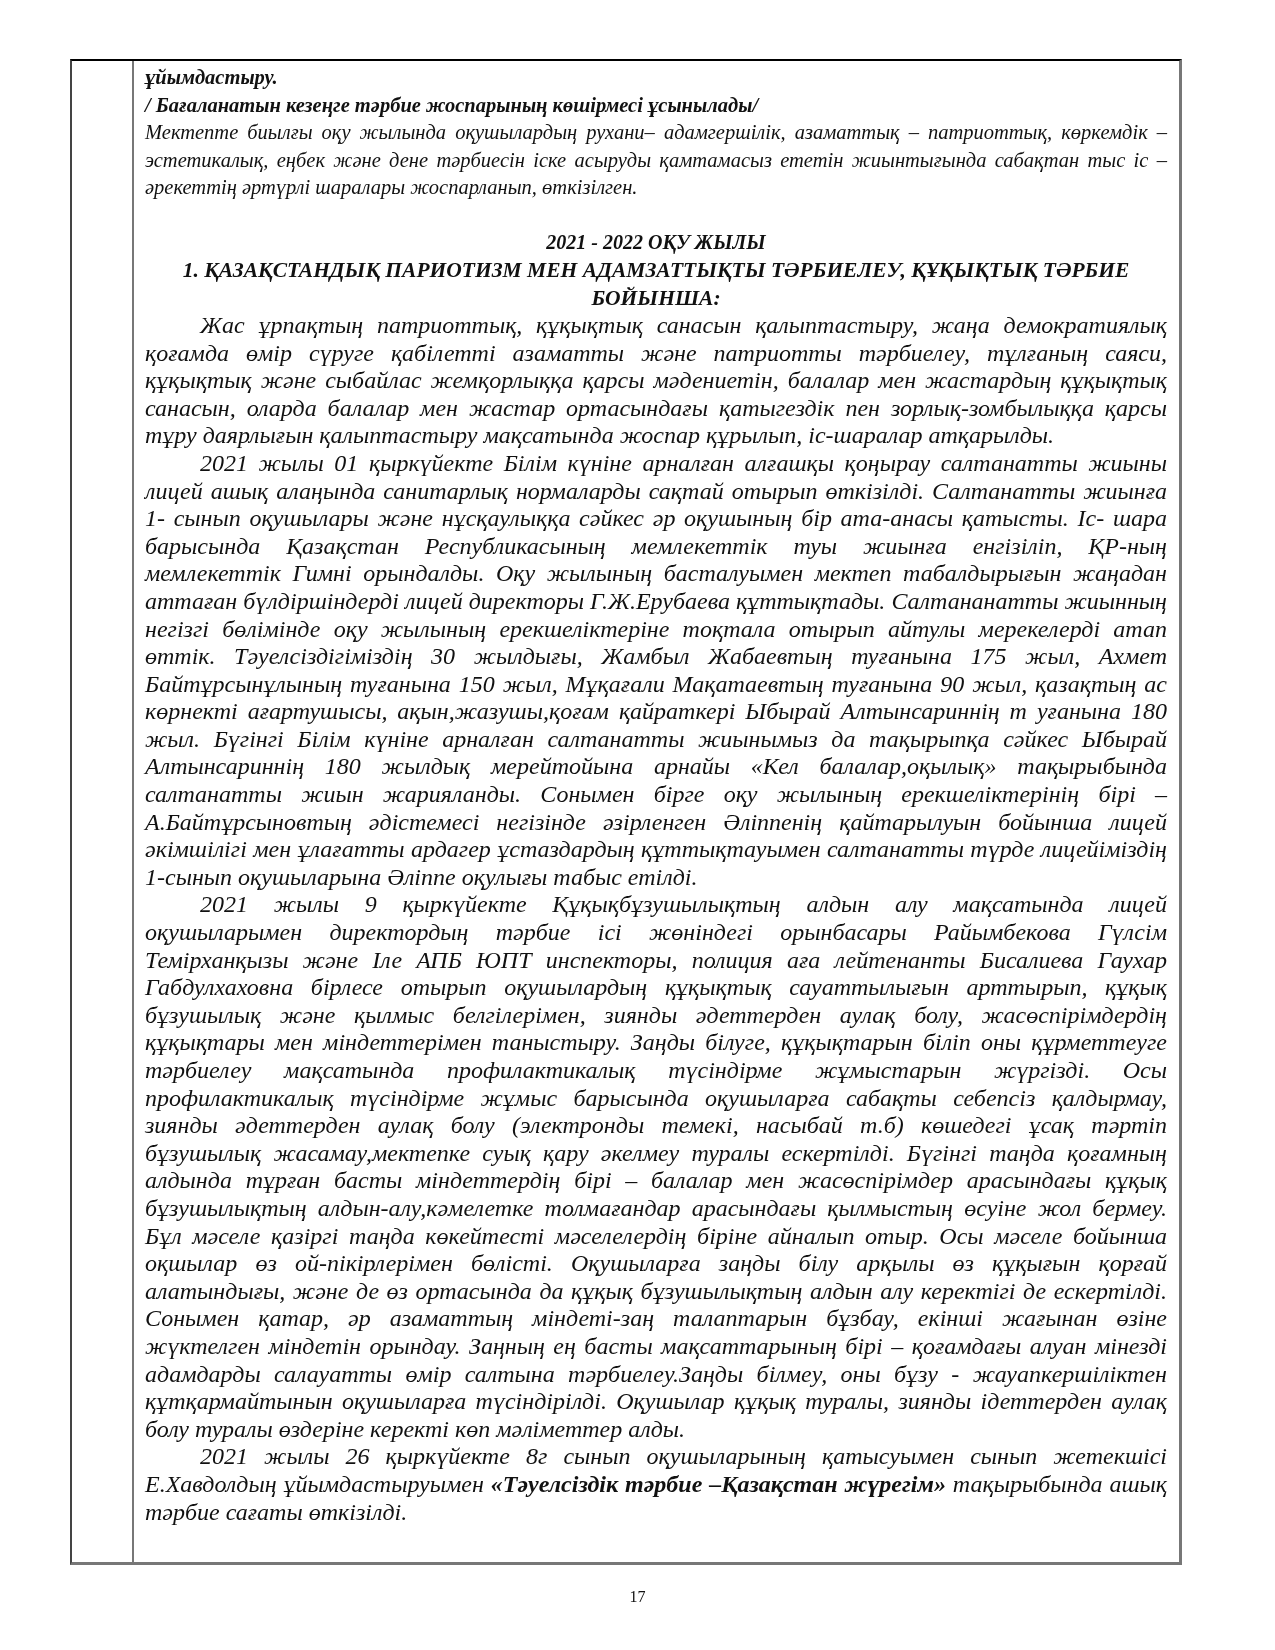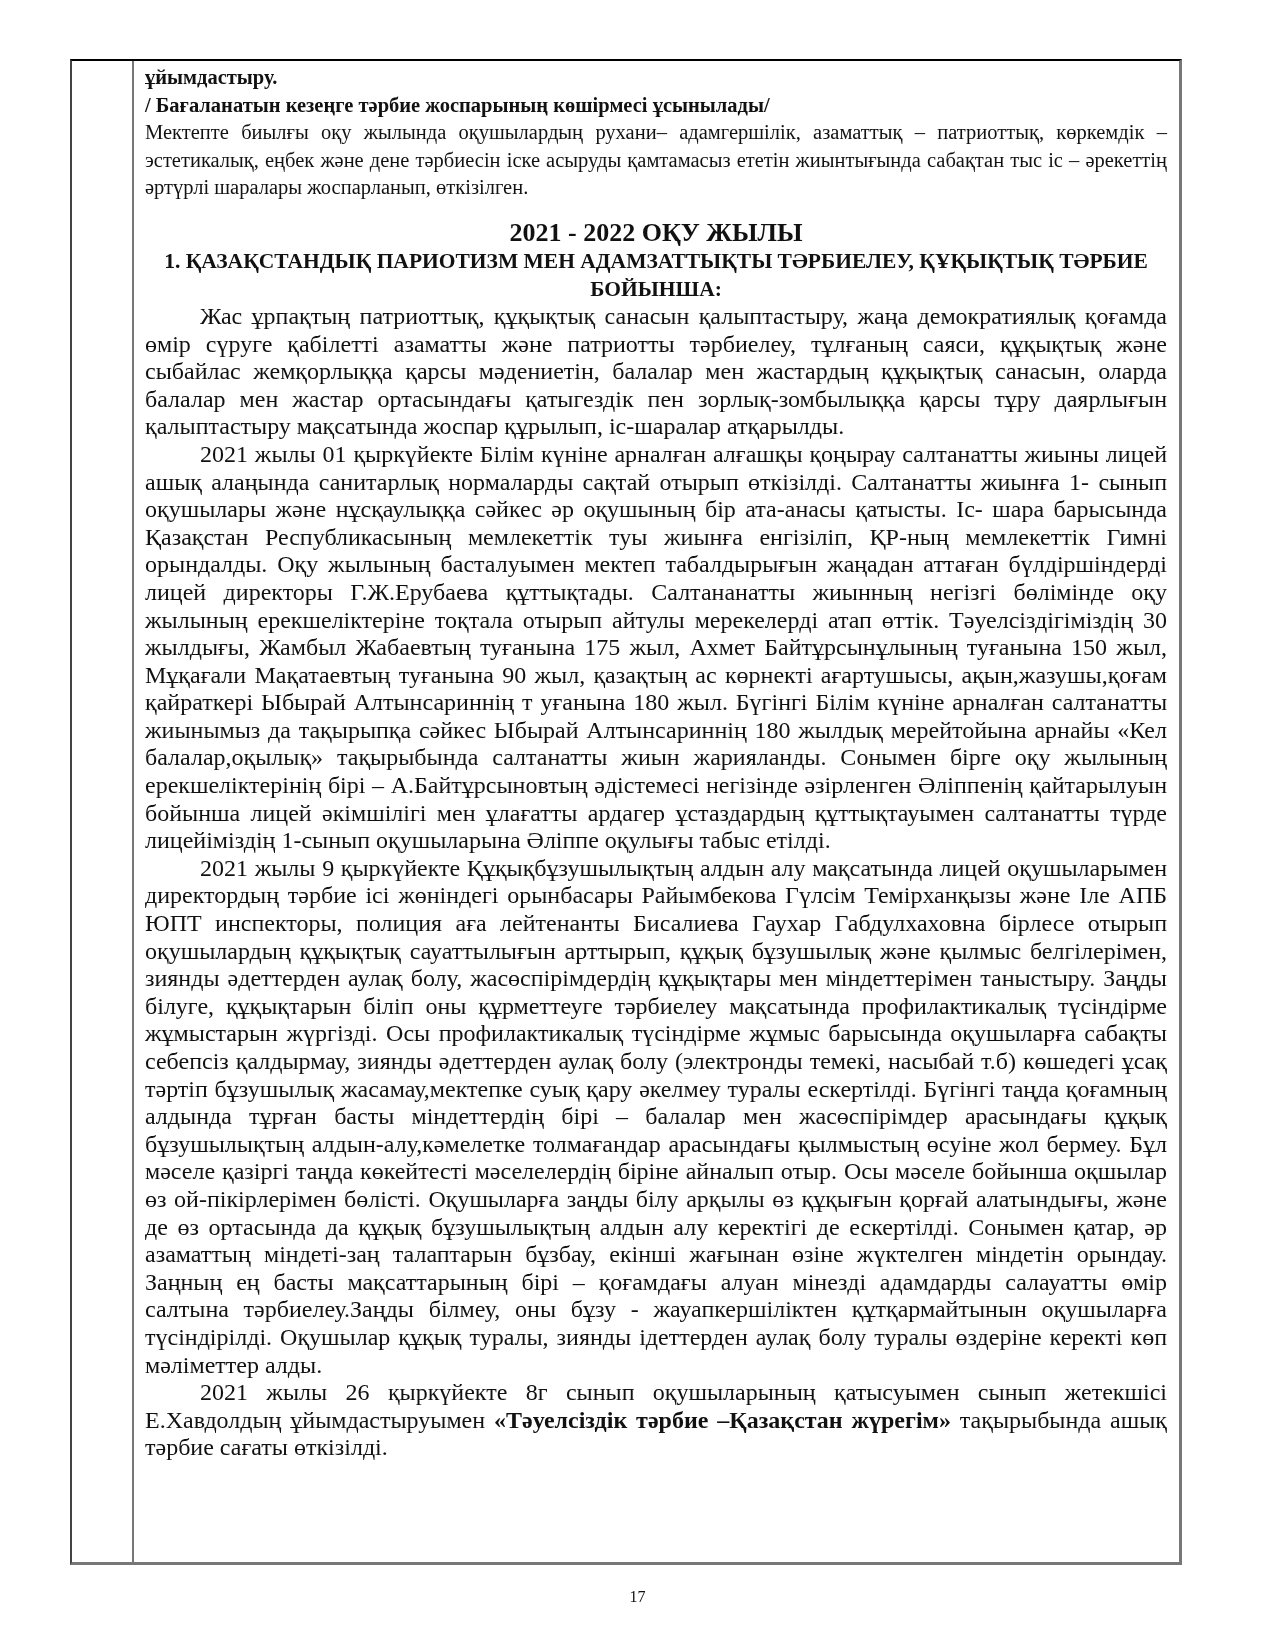--- a/index.html
+++ b/index.html
@@ -3,34 +3,35 @@
   <meta charset="utf-8">
   <style>
     html, body { margin: 0; padding: 0; background: #ffffff; }
     body { width: 1275px; height: 1650px; position: relative; overflow: hidden;
            font-family: "Liberation Serif", "DejaVu Serif", serif; color: #111; }
     .page-table {
       position: absolute; left: 70px; top: 59px; width: 1112px; height: 1506px;
       border-top: 2px solid #000; border-left: 2px solid #444;
       border-right: 3px solid #777; border-bottom: 3px solid #777;
       box-sizing: border-box;
+      font-style: italic;
     }
     .col-left {
       position: absolute; left: 0; top: 0; bottom: 0; width: 62px;
       border-right: 2px solid #777; box-sizing: border-box;
     }
     .col-right {
       position: absolute; left: 64px; top: 0; right: 0; bottom: 0;
       padding: 3px 12px 0 9px; box-sizing: border-box;
     }
     .line { font-size: 20.5px; line-height: 27.6px; text-align: justify; }
     .bold { font-weight: bold; }
-    .intro { margin-bottom: 17px; }
+    .intro { margin-bottom: 26px; }
     .h-center { text-align: center; font-weight: bold; font-size: 21.5px; line-height: 28px; }
-    .h-year { font-size: 26px; }
+    .h-year { font-size: 20px; }
     p.para { margin: 0; text-indent: 55px; font-size: 24px; line-height: 27.6px; text-align: justify; }
     .page-number {
       position: absolute; left: 0; width: 1275px; top: 1588px; text-align: center;
       font-size: 16px;
     }
   </style>
 </head>
 <body>
 
 <div class="page-table">

